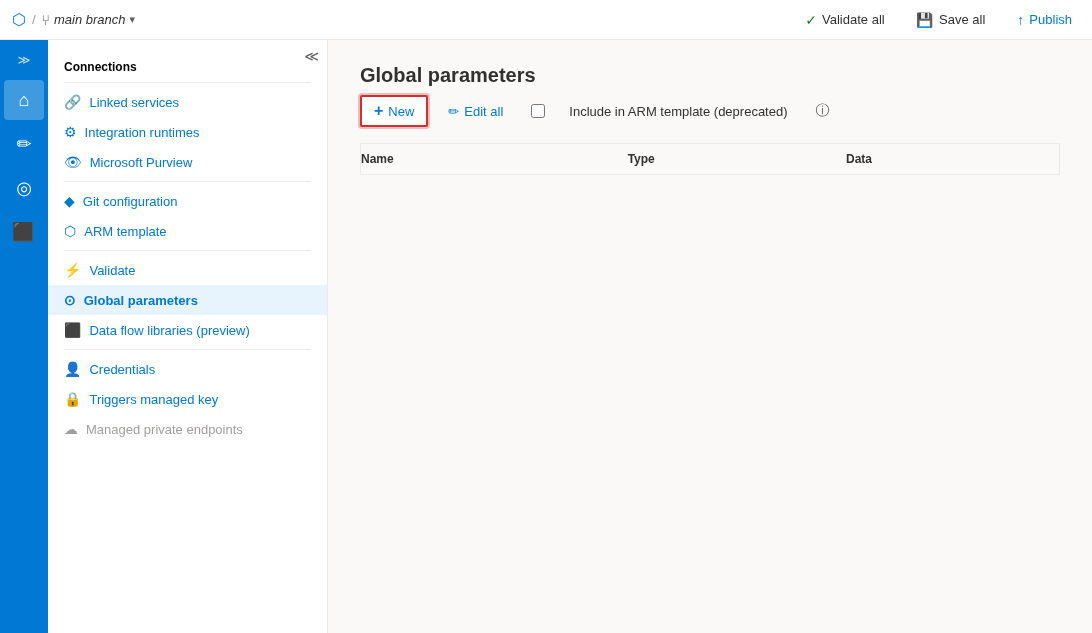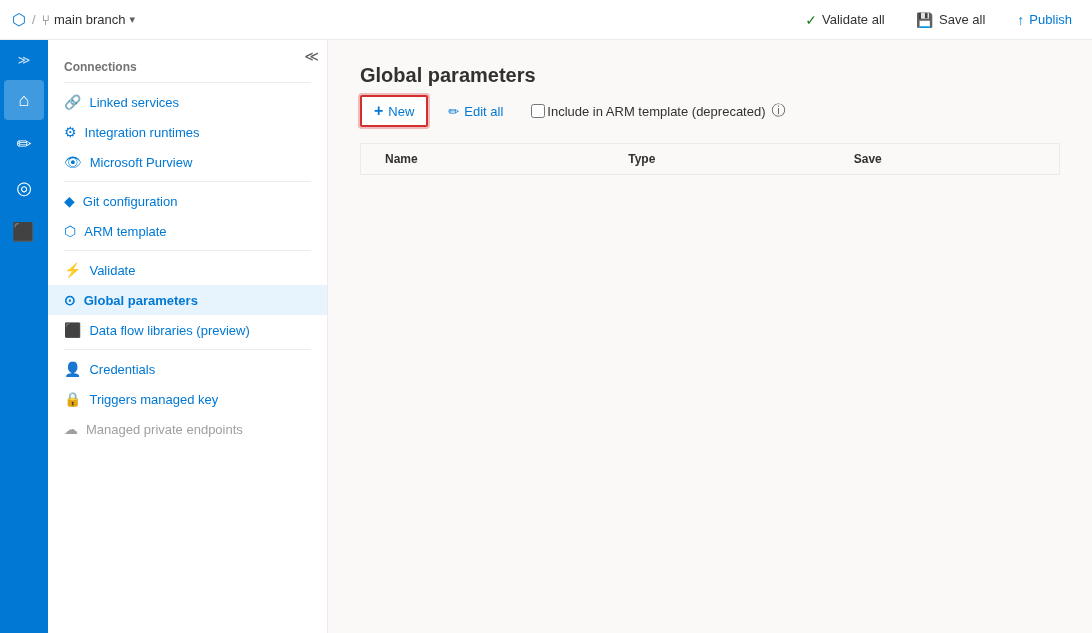--- a/index.html
+++ b/index.html
@@ -103,21 +103,21 @@
       right: 8px;
       background: none;
       border: none;
       cursor: pointer;
       color: #605e5c;
       font-size: 14px;
     }
     .sidebar-section-header {
       font-weight: 600;
       font-size: 12px;
-      color: #737373;
+      color: #000000;
       padding: 12px 16px 4px 16px;
     }
     .sidebar-divider {
       border: none;
       border-top: 1px solid #edebe9;
       margin: 4px 16px;
     }
     .sidebar-item {
       display: flex;
       align-items: center;
@@ -184,21 +184,21 @@
       background: none;
       border: none;
       color: #0078d4;
       padding: 5px 12px;
       cursor: pointer;
       font-size: 13px;
     }
     .checkbox-group {
       display: flex;
       align-items: center;
-      gap: 2px;
+      gap: 24px;
       margin-left: 8px;
     }
     .checkbox-group input[type=checkbox] {
       width: 14px;
       height: 14px;
       cursor: pointer;
     }
     .checkbox-label {
       font-size: 13px;
       color: #323130;
@@ -212,37 +212,37 @@
 
     
     .params-table {
       width: 100%;
       border-collapse: collapse;
       background: #fff;
       border: 1px solid #edebe9;
     }
     .params-table th {
       text-align: left;
-      padding: 8px 24px;
+      padding: 8px 0;
       font-weight: 600;
       font-size: 12px;
       color: #323130;
       border-bottom: 1px solid #edebe9;
       background: #faf9f8;
     }
   </style>
 </head>
 <body>
 
 <div class="top-bar">
   <div class="top-bar-breadcrumb">
     <span style="color:#0078d4; font-size:16px;">⬡</span>
     <span class="top-bar-sep">/</span>
     <span style="color:#605e5c; font-size:14px;">⑂</span>
-    <span style="color:#323130; font-size:13px;">main branch</span>
+    <span style="color:#323130; font-size:13px;font-style:italic;">main branch</span>
     <span style="font-size:11px; color:#605e5c; cursor:pointer;">▾</span>
   </div>
   <div class="top-bar-divider"></div>
   <div class="top-bar-actions">
     <button class="top-btn">
       <span style="color:#107c10; font-size:14px;">✓</span>
       <span>Validate all</span>
     </button>
     <button class="top-btn">
       <span style="font-size:14px;">💾</span>
@@ -339,21 +339,21 @@
         <label for="armCheckbox" class="checkbox-label">Include in ARM template (deprecated)</label>
         <span class="info-icon">ⓘ</span>
       </div>
     </div>
 
     <table class="params-table">
       <thead>
         <tr>
           <th>Name</th>
           <th>Type</th>
-          <th>Save</th>
+          <th>Data</th>
         </tr>
       </thead>
       <tbody>
         
       </tbody>
     </table>
   </div>
 
 </div>
 

